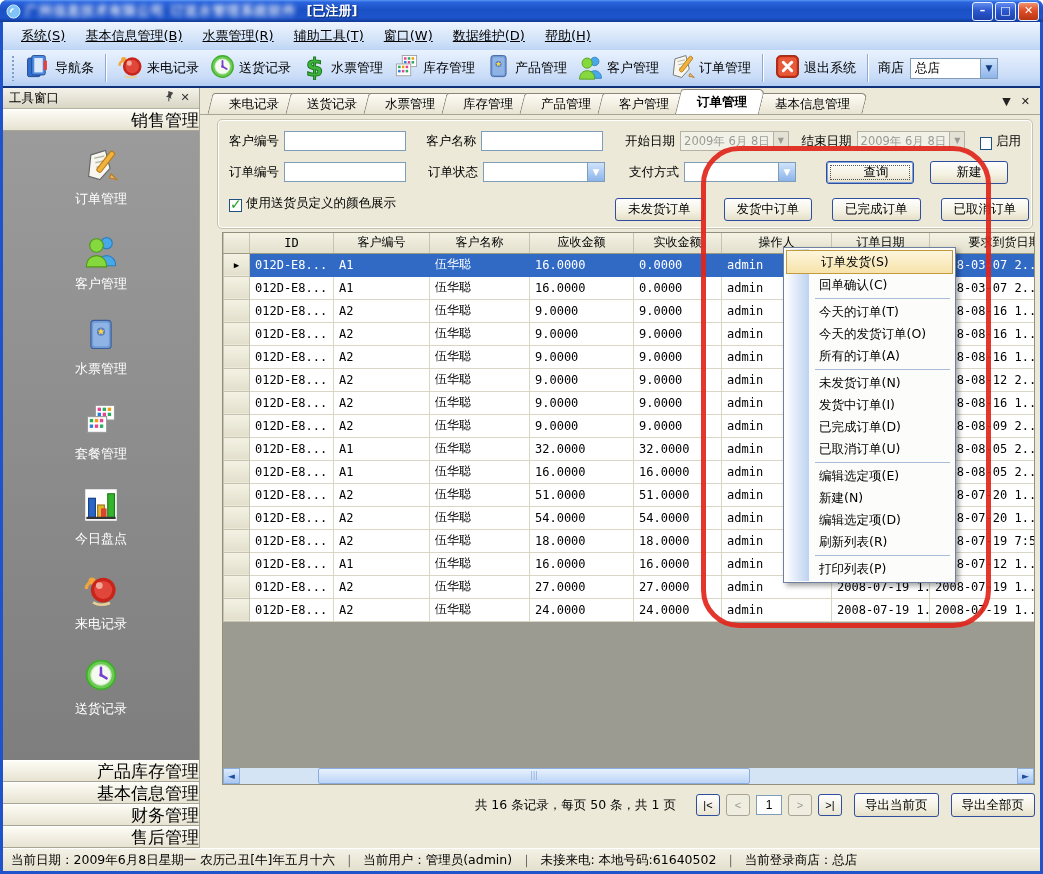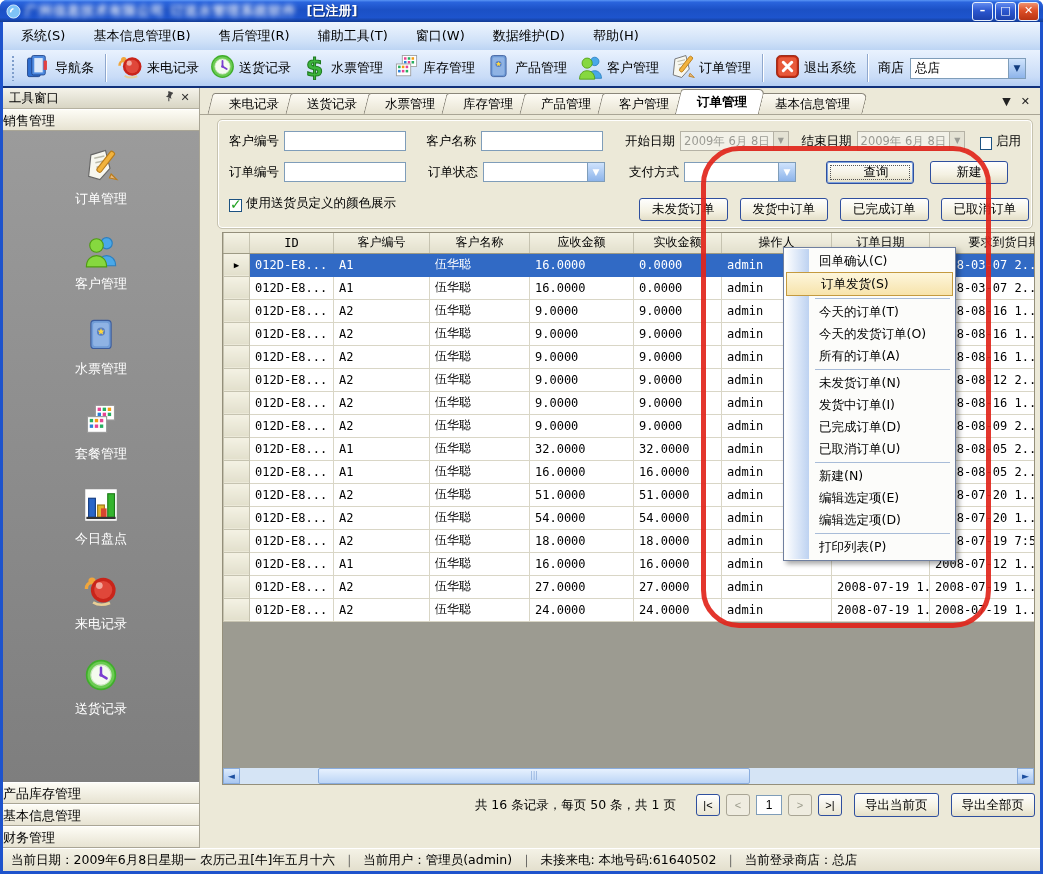--- a/index.html
+++ b/index.html
@@ -15,47 +15,47 @@
   .titlebar .ticon{width:15px;height:15px;margin:0 4px 0 2px;}
   .t-blur{filter:blur(2.4px);opacity:.85;font-weight:bold;letter-spacing:1px;white-space:nowrap;}
   .t-reg{font-weight:bold;margin-left:10px;text-shadow:1px 1px 1px #0a2a6e;}
   .wbtns{margin-left:auto;display:flex;gap:2px;}
   .wbtn{width:21px;height:19px;border:1px solid #e7effc;border-radius:3px;color:#fff;font-size:11px;line-height:16px;
     text-align:center;background:linear-gradient(180deg,#638cf0,#2c57cf 45%,#1c41ad);font-weight:bold;cursor:default;}
   .wbtn.close{background:linear-gradient(180deg,#f0926f,#dd4f26 45%,#b83413);}
 
   
   .menubar{position:absolute;left:3px;top:22px;width:1037px;height:28px;display:flex;align-items:center;
-    background:linear-gradient(180deg,#eef5fe,#cfe1f8 70%,#bcd4f4);border-bottom:1px solid #9ebcе8;padding-left:8px;gap:8px;}
+    background:linear-gradient(180deg,#eef5fe,#cfe1f8 70%,#bcd4f4);border-bottom:1px solid #9ebcе8;padding-left:8px;gap:0;text-decoration:underline;}
   .menu-item{padding:3px 10px;white-space:nowrap;}
 
   
   .toolbar{position:absolute;left:3px;top:50px;width:1037px;height:38px;display:flex;align-items:center;
     background:linear-gradient(180deg,#e9f2fe,#c9dcf7 75%,#b3cdf3);border-bottom:2px solid #10307a;padding:0 4px;}
   .grip{width:5px;height:26px;margin:0 4px;background-image:radial-gradient(#7f9ecb 1px,transparent 1.2px);background-size:4px 4px;}
   .tb-item{display:flex;align-items:center;gap:3px;padding:2px 5px;white-space:nowrap;}
   .tb-item svg{width:27px;height:27px;}
   .tb-sep{width:1px;height:28px;background:#8fa8ce;margin:0 6px;box-shadow:1px 0 0 #fff;}
   .shop{display:flex;align-items:center;gap:6px;margin-left:4px;}
-  .combo{width:116px;height:21px;background:#fff;border:1px solid #7f9db9;display:flex;align-items:center;}
+  .combo{width:88px;height:21px;background:#fff;border:1px solid #7f9db9;display:flex;align-items:center;}
   .combo .val{flex:1;padding:0 4px;font-size:12.5px;}
   .combo .arrow{width:17px;height:19px;background:linear-gradient(180deg,#cfe3fc,#8db4ea);border-left:1px solid #7f9db9;
     color:#123c7e;font-size:9px;text-align:center;line-height:19px;}
 
   
   .main{position:absolute;left:3px;top:88px;width:1037px;height:760px;display:flex;background:#ece9d8;}
 
   
   .sidebar{width:197px;display:flex;flex-direction:column;border-right:1px solid #a9a595;background:#ece9d8;}
   .tw-header{height:21px;background:linear-gradient(180deg,#f5f3ea,#d8d5c4);border-bottom:1px solid #b5b1a0;
     display:flex;align-items:center;padding:0 6px;font-size:12.5px;}
   .tw-header .sp{flex:1;}
   .tw-header .hbtn{width:16px;height:15px;text-align:center;font-size:11px;line-height:14px;color:#333;}
   .group-bar{height:22px;background:linear-gradient(180deg,#fdfcf5,#e7e3d2);border-top:1px solid #fff;border-bottom:1px solid #a9a595;
-    text-align:left;line-height:21px;font-size:13px;}
+    text-align:right;line-height:21px;font-size:17px;}
   .nav-panel{flex:1;background:linear-gradient(180deg,#9b9b9b,#7e7e7e);overflow:hidden;padding-top:16px;}
   .nav-item{width:100%;display:flex;flex-direction:column;align-items:center;margin-bottom:24px;color:#fff;font-size:13px;gap:4px;}
   .nav-item svg{width:36px;height:36px;}
 
   
   .content{flex:1;position:relative;background:#ece9d8;}
   .tabstrip{position:absolute;left:0;top:0;right:0;height:27px;display:flex;align-items:flex-end;padding-left:10px;
     border-bottom:1px solid #a9a595;background:#ece9d8;}
   .tab{position:relative;height:21px;line-height:20px;padding:0 14px 0 18px;font-size:12.5px;border:1px solid #8a867a;border-bottom:none;
     border-radius:3px 6px 0 0;background:linear-gradient(180deg,#fdfbf4,#e8e4d3);margin-right:-6px;
@@ -79,21 +79,21 @@
   .dsel{width:122px;height:20px;border:1px solid #7f9db9;background:#fff;display:flex;align-items:center;}
   .dsel .val{flex:1;}
   .dsel .arrow{width:17px;height:18px;background:linear-gradient(180deg,#cfe3fc,#8db4ea);border-left:1px solid #7f9db9;color:#fff;
     font-size:9px;text-align:center;line-height:18px;}
   .chk{width:13px;height:13px;border:1px solid #1d5281;background:#fff;display:inline-block;margin-right:4px;position:relative;top:2px;}
   .chk.checked::after{content:"✓";position:absolute;left:0px;top:-4px;color:#21a121;font-size:14px;font-weight:bold;}
   .xbtn{height:23px;border:1px solid #2f4f9e;border-radius:3px;background:linear-gradient(180deg,#fefefe,#f4f1e2 60%,#e4dfc8);
     font-size:12.5px;padding:0 12px;position:relative;}
   .xbtn.default{box-shadow:0 0 0 1px #7da2dd inset;padding-left:24px;}
   .xbtn.default::after{content:"";position:absolute;left:3px;top:3px;right:3px;bottom:3px;border:1px dotted #555;}
-  .status-btns{position:absolute;right:2px;bottom:6px;display:flex;gap:12px;border-radius:7px;}
+  .status-btns{position:absolute;right:2px;bottom:6px;display:flex;gap:20px;border-radius:7px;}
 
   
   .grid{position:absolute;left:22px;top:117px;width:813px;height:553px;border:1px solid #948f7b;background:#9c9b91;overflow:hidden;}
   .gclip{position:absolute;left:0;top:0;right:0;bottom:16px;overflow:hidden;}
   table.gtab{border-collapse:collapse;table-layout:fixed;width:856px;font-family:"DejaVu Sans Mono","DejaVu Sans",sans-serif;font-size:12px;}
   table.gtab th{height:20px;background:linear-gradient(180deg,#f4f2e4,#e2dfcc);border:1px solid #c6c3b0;border-top:none;
     border-bottom:1px solid #9d9a84;font-weight:normal;text-align:center;padding:0 5px;font-size:12px;overflow:hidden;white-space:nowrap;}
   table.gtab td{height:23px;background:#fff;border:1px solid #d9d6c6;padding:0 5px;overflow:hidden;white-space:nowrap;}
   table.gtab td.rowsel{background:linear-gradient(180deg,#f4f2e4,#e2dfcc);border-color:#c6c3b0;text-align:center;font-size:9px;}
   tr.selected td{background:#316ac5;color:#fff;border-color:#316ac5;}
@@ -153,21 +153,21 @@
     <div class="wbtns">
       <div class="wbtn">–</div>
       <div class="wbtn">□</div>
       <div class="wbtn close">✕</div>
     </div>
   </div>
 
   <div class="menubar" id="menubar">
       <div class="menu-item">系统(S)</div>
       <div class="menu-item">基本信息管理(B)</div>
-      <div class="menu-item">售后管理(R)</div>
+      <div class="menu-item">水票管理(R)</div>
       <div class="menu-item">辅助工具(T)</div>
       <div class="menu-item">窗口(W)</div>
       <div class="menu-item">数据维护(D)</div>
       <div class="menu-item">帮助(H)</div>
     </div>
 
   <div class="toolbar">
     <div class="grip"></div>
     <div id="toolbarItems" style="display:flex;align-items:center;">
         <div class="tb-item">
@@ -365,20 +365,21 @@
                 <path d="M16 9.5V16l5 3" stroke="#7a3fd0" stroke-width="2.2" fill="none" stroke-linecap="round"></path>
                 <circle cx="16" cy="16" r="1.6" fill="#7a3fd0"></circle>
               </svg></span>
             <div>送货记录</div>
           </div>
         </div>
       <div id="groupList">
           <div class="group-bar">产品库存管理</div>
           <div class="group-bar">基本信息管理</div>
           <div class="group-bar">财务管理</div>
+          <div class="group-bar">售后管理</div>
         </div>
     </div>
 
     <div class="content">
       <div class="tabstrip">
         <div id="tabsBox" style="display:flex;align-items:flex-end;">
             <div class="tab"><span>来电记录</span></div>
             <div class="tab"><span>送货记录</span></div>
             <div class="tab"><span>水票管理</span></div>
             <div class="tab"><span>库存管理</span></div>
@@ -686,34 +687,35 @@
       <span class="seg-sep">｜</span>
       <span>当前用户：管理员(admin)</span>
       <span class="seg-sep">｜</span>
       <span>未接来电: 本地号码:61640502</span>
       <span class="seg-sep">｜</span>
       <span>当前登录商店：总店</span>
     </div>
 
   <div class="ctxmenu" id="ctxMenu">
     <div class="gutter"></div>
-  <div class="cmi">回单确认(C)</div>
-      <div class="cmi hl">订单发货(S)</div>
+  <div class="cmi hl">订单发货(S)</div>
+      <div class="cmi">回单确认(C)</div>
       <div class="cmsep"></div>
       <div class="cmi">今天的订单(T)</div>
       <div class="cmi">今天的发货订单(O)</div>
       <div class="cmi">所有的订单(A)</div>
       <div class="cmsep"></div>
       <div class="cmi">未发货订单(N)</div>
       <div class="cmi">发货中订单(I)</div>
       <div class="cmi">已完成订单(D)</div>
       <div class="cmi">已取消订单(U)</div>
       <div class="cmsep"></div>
+      <div class="cmi">编辑选定项(E)</div>
       <div class="cmi">新建(N)</div>
-      <div class="cmi">编辑选定项(E)</div>
       <div class="cmi">编辑选定项(D)</div>
+      <div class="cmi">刷新列表(R)</div>
       <div class="cmsep"></div>
       <div class="cmi">打印列表(P)</div>
     </div>
 
   <div class="annotation" style="border-color: rgb(225, 37, 27);"></div>
 
 </div>
 
 </body></html>

